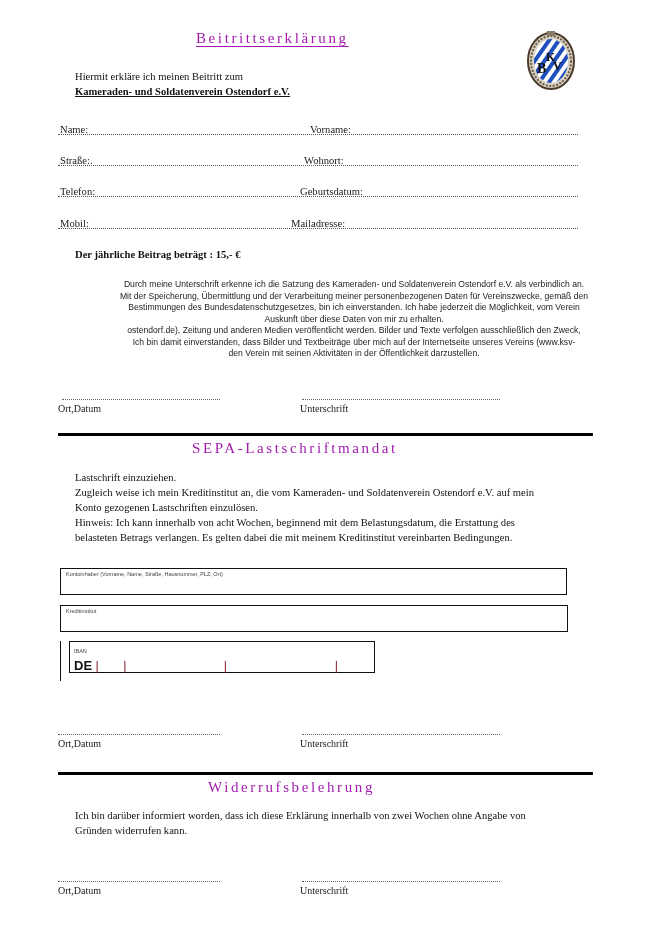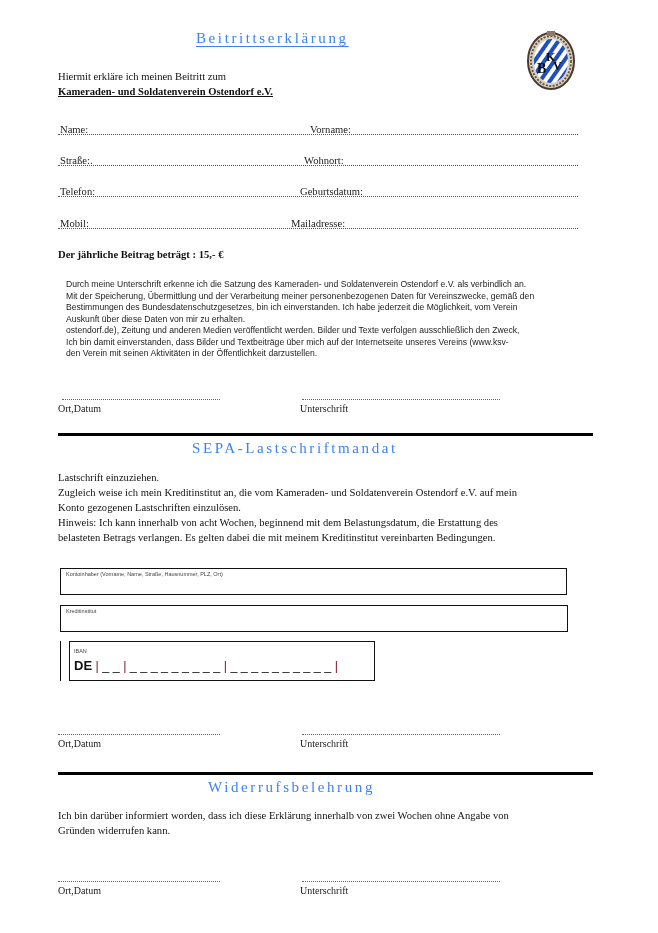--- a/index.html
+++ b/index.html
@@ -1,23 +1,23 @@
 <!DOCTYPE html>
 <html><head>
 <meta charset="utf-8">
 <style>
   html, body { margin: 0; padding: 0; background: #ffffff; }
   body { width: 658px; height: 933px; position: relative; overflow: hidden;
          font-family: "Liberation Serif", "DejaVu Serif", serif; color: #111; }
   .abs { position: absolute; }
-  .title { font-size: 15px; letter-spacing: 2.6px; color: #3b82f6; white-space: nowrap; }
+  .title { font-size: 15px; letter-spacing: 2.6px; color: #a21caf; white-space: nowrap; }
   .title-main { left: 196px; top: 30px; text-decoration: underline; text-underline-offset: 3px; }
   .serif { font-family: "Liberation Serif", "DejaVu Serif", serif; }
   .bold { font-weight: bold; }
-  .txt11 { font-size: 10.6px; line-height: 15px; }
+  .txt11 { font-size: 10.6px; line-height: 15px; margin-left: 17px; }
   .sans { font-family: "Liberation Sans", "DejaVu Sans", sans-serif; font-size: 8.6px; line-height: 11.5px; color: #222; }
   .field-row { position: absolute; left: 58px; width: 520px; height: 16px;
                border-bottom: 1px dotted #555; }
   .field-label { position: absolute; bottom: -1px; font-size: 10.6px; background: transparent; color: #1a1a1a; }
   .sig-line { position: absolute; height: 0; border-top: 1px dotted #666; }
   .sig-label { position: absolute; font-size: 10px; color: #1a1a1a; text-align: center; }
   .rule { position: absolute; left: 58px; width: 535px; height: 3px; background: #000; }
   .box { position: absolute; border: 1px solid #111; box-sizing: border-box; }
   .box-label { position: absolute; left: 5px; top: 2px; font-family: "Liberation Sans", "DejaVu Sans", sans-serif;
                font-size: 5.5px; color: #444; white-space: nowrap; }
@@ -79,21 +79,21 @@
 
 <div class="field-row" style="top:212px;">
   <span class="field-label" style="left:2px;">Mobil:</span>
   <span class="field-label" style="left:233px;">Mailadresse:</span>
 </div>
 <div class="abs" style="left:96px; top:212px; width:190px; height:16px;"></div>
 <div class="abs" style="left:356px; top:212px; width:222px; height:16px;"></div>
 
 <div class="abs serif txt11 bold" style="left:58px; top:247px;">Der jährliche Beitrag beträgt : 15,- €</div>
 
-<div class="abs sans" style="left:66px; top:279px; width:560px;">
+<div class="abs sans" style="left:74px; top:279px; width:560px;text-align:center;">
   <div>Durch meine Unterschrift erkenne ich die Satzung des Kameraden- und Soldatenverein Ostendorf e.V. als verbindlich an.</div>
   <div>Mit der Speicherung, Übermittlung und der Verarbeitung meiner personenbezogenen Daten für Vereinszwecke, gemäß den</div>
   <div>Bestimmungen des Bundesdatenschutzgesetzes, bin ich einverstanden. Ich habe jederzeit die Möglichkeit, vom Verein</div>
   <div>Auskunft über diese Daten von mir zu erhalten.</div>
   <div>ostendorf.de), Zeitung und anderen Medien veröffentlicht werden. Bilder und Texte verfolgen ausschließlich den Zweck,</div>
   <div>Ich bin damit einverstanden, dass Bilder und Textbeiträge über mich auf der Internetseite unseres Vereins (www.ksv-</div>
   <div>den Verein mit seinen Aktivitäten in der Öffentlichkeit darzustellen.</div>
 </div>
 
 <div class="sig-line" style="left:62px; top:399px; width:158px;"></div>
@@ -113,21 +113,21 @@
 </div>
 
 <div class="box" style="left:60px; top:568px; width:507px; height:27px;">
   <span class="box-label">Kontoinhaber (Vorname, Name, Straße, Hausnummer, PLZ, Ort)</span>
 </div>
 <div class="box" style="left:60px; top:605px; width:508px; height:27px;">
   <span class="box-label">Kreditinstitut</span>
 </div>
 
 <div class="abs" style="left:60px; top:641px; width:1px; height:40px; background:#111;"></div>
-<div class="box" style="left:69px; top:641px; width:306px; height:40px;">
+<div class="box" style="left:69px; top:641px; width:306px; height:32px;">
   <span class="box-label" style="top:6px; left:4px;">IBAN</span>
   <span class="iban-value"><span class="de">DE</span> <span class="sep">|</span><span> _ _ </span><span class="sep">|</span><span> _ _ _ _ _ _ _ _ _ </span><span class="sep">|</span><span> _ _ _ _ _ _ _ _ _ _ </span><span class="sep">|</span></span>
 </div>
 
 <div class="sig-line" style="left:58px; top:734px; width:162px;"></div>
 <div class="sig-label" style="left:58px; top:738px;">Ort,Datum</div>
 <div class="sig-line" style="left:302px; top:734px; width:198px;"></div>
 <div class="sig-label" style="left:300px; top:738px;">Unterschrift</div>
 
 <div class="rule" style="top:772px;"></div>

